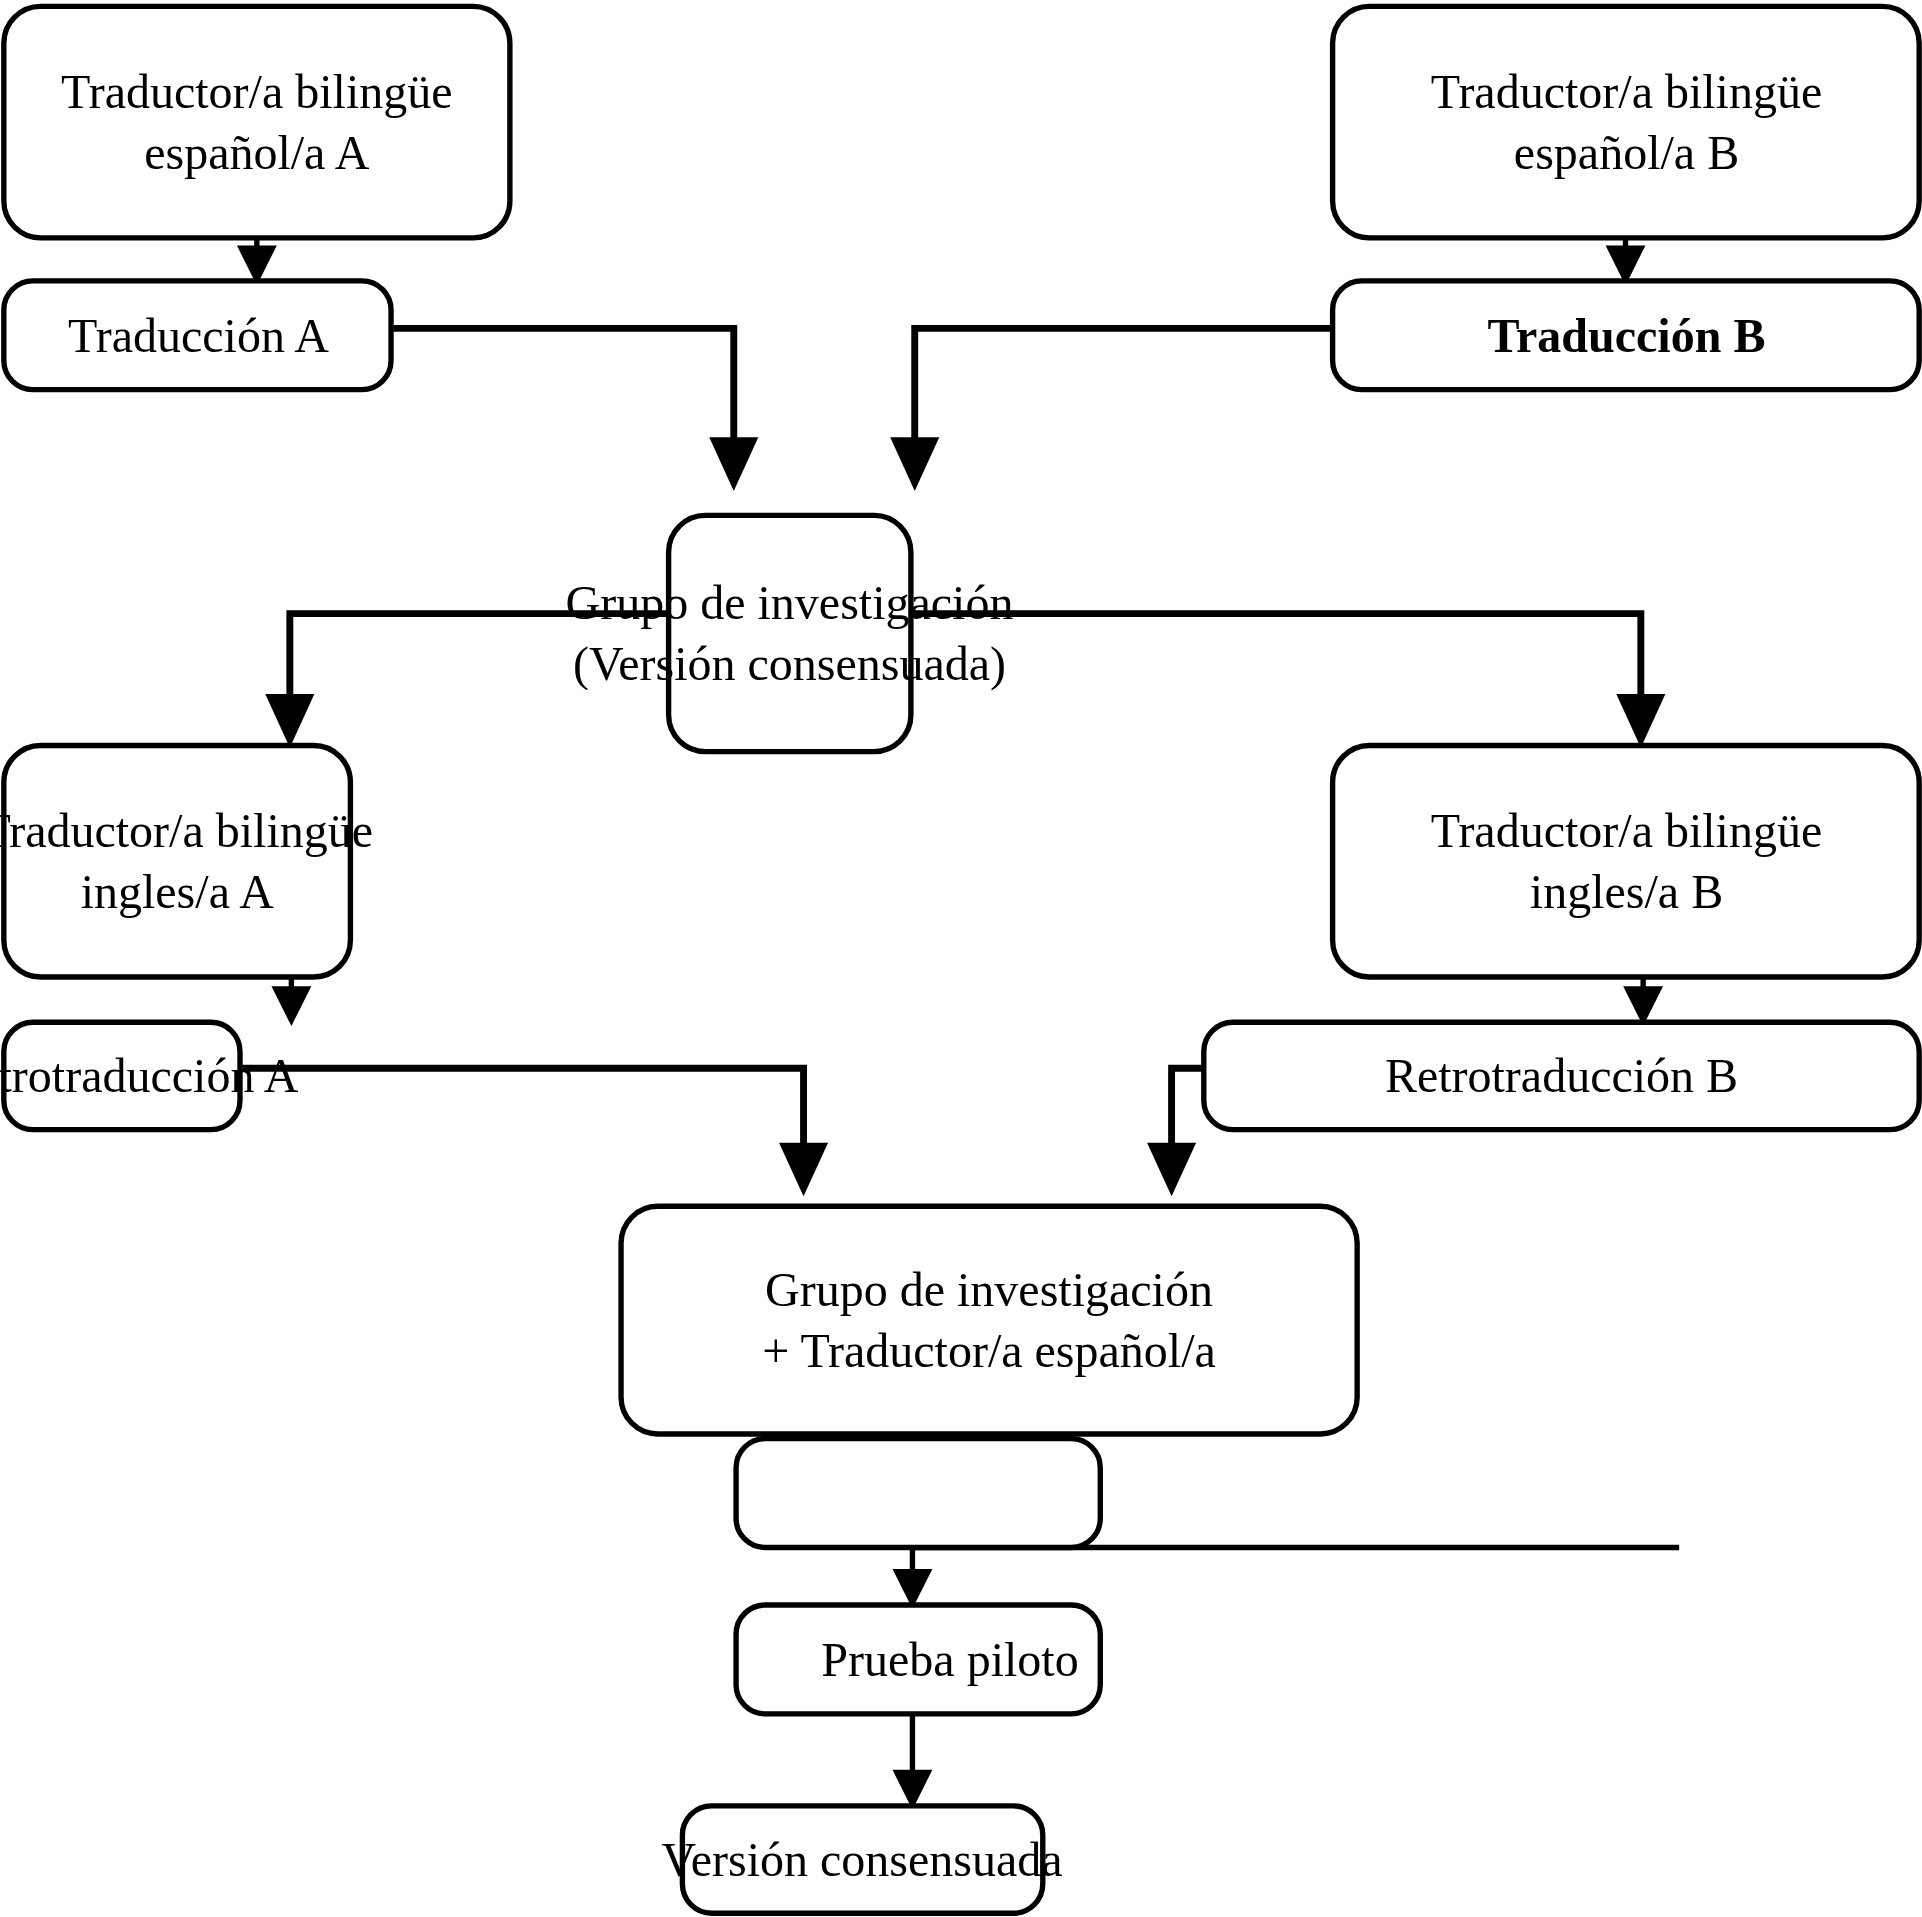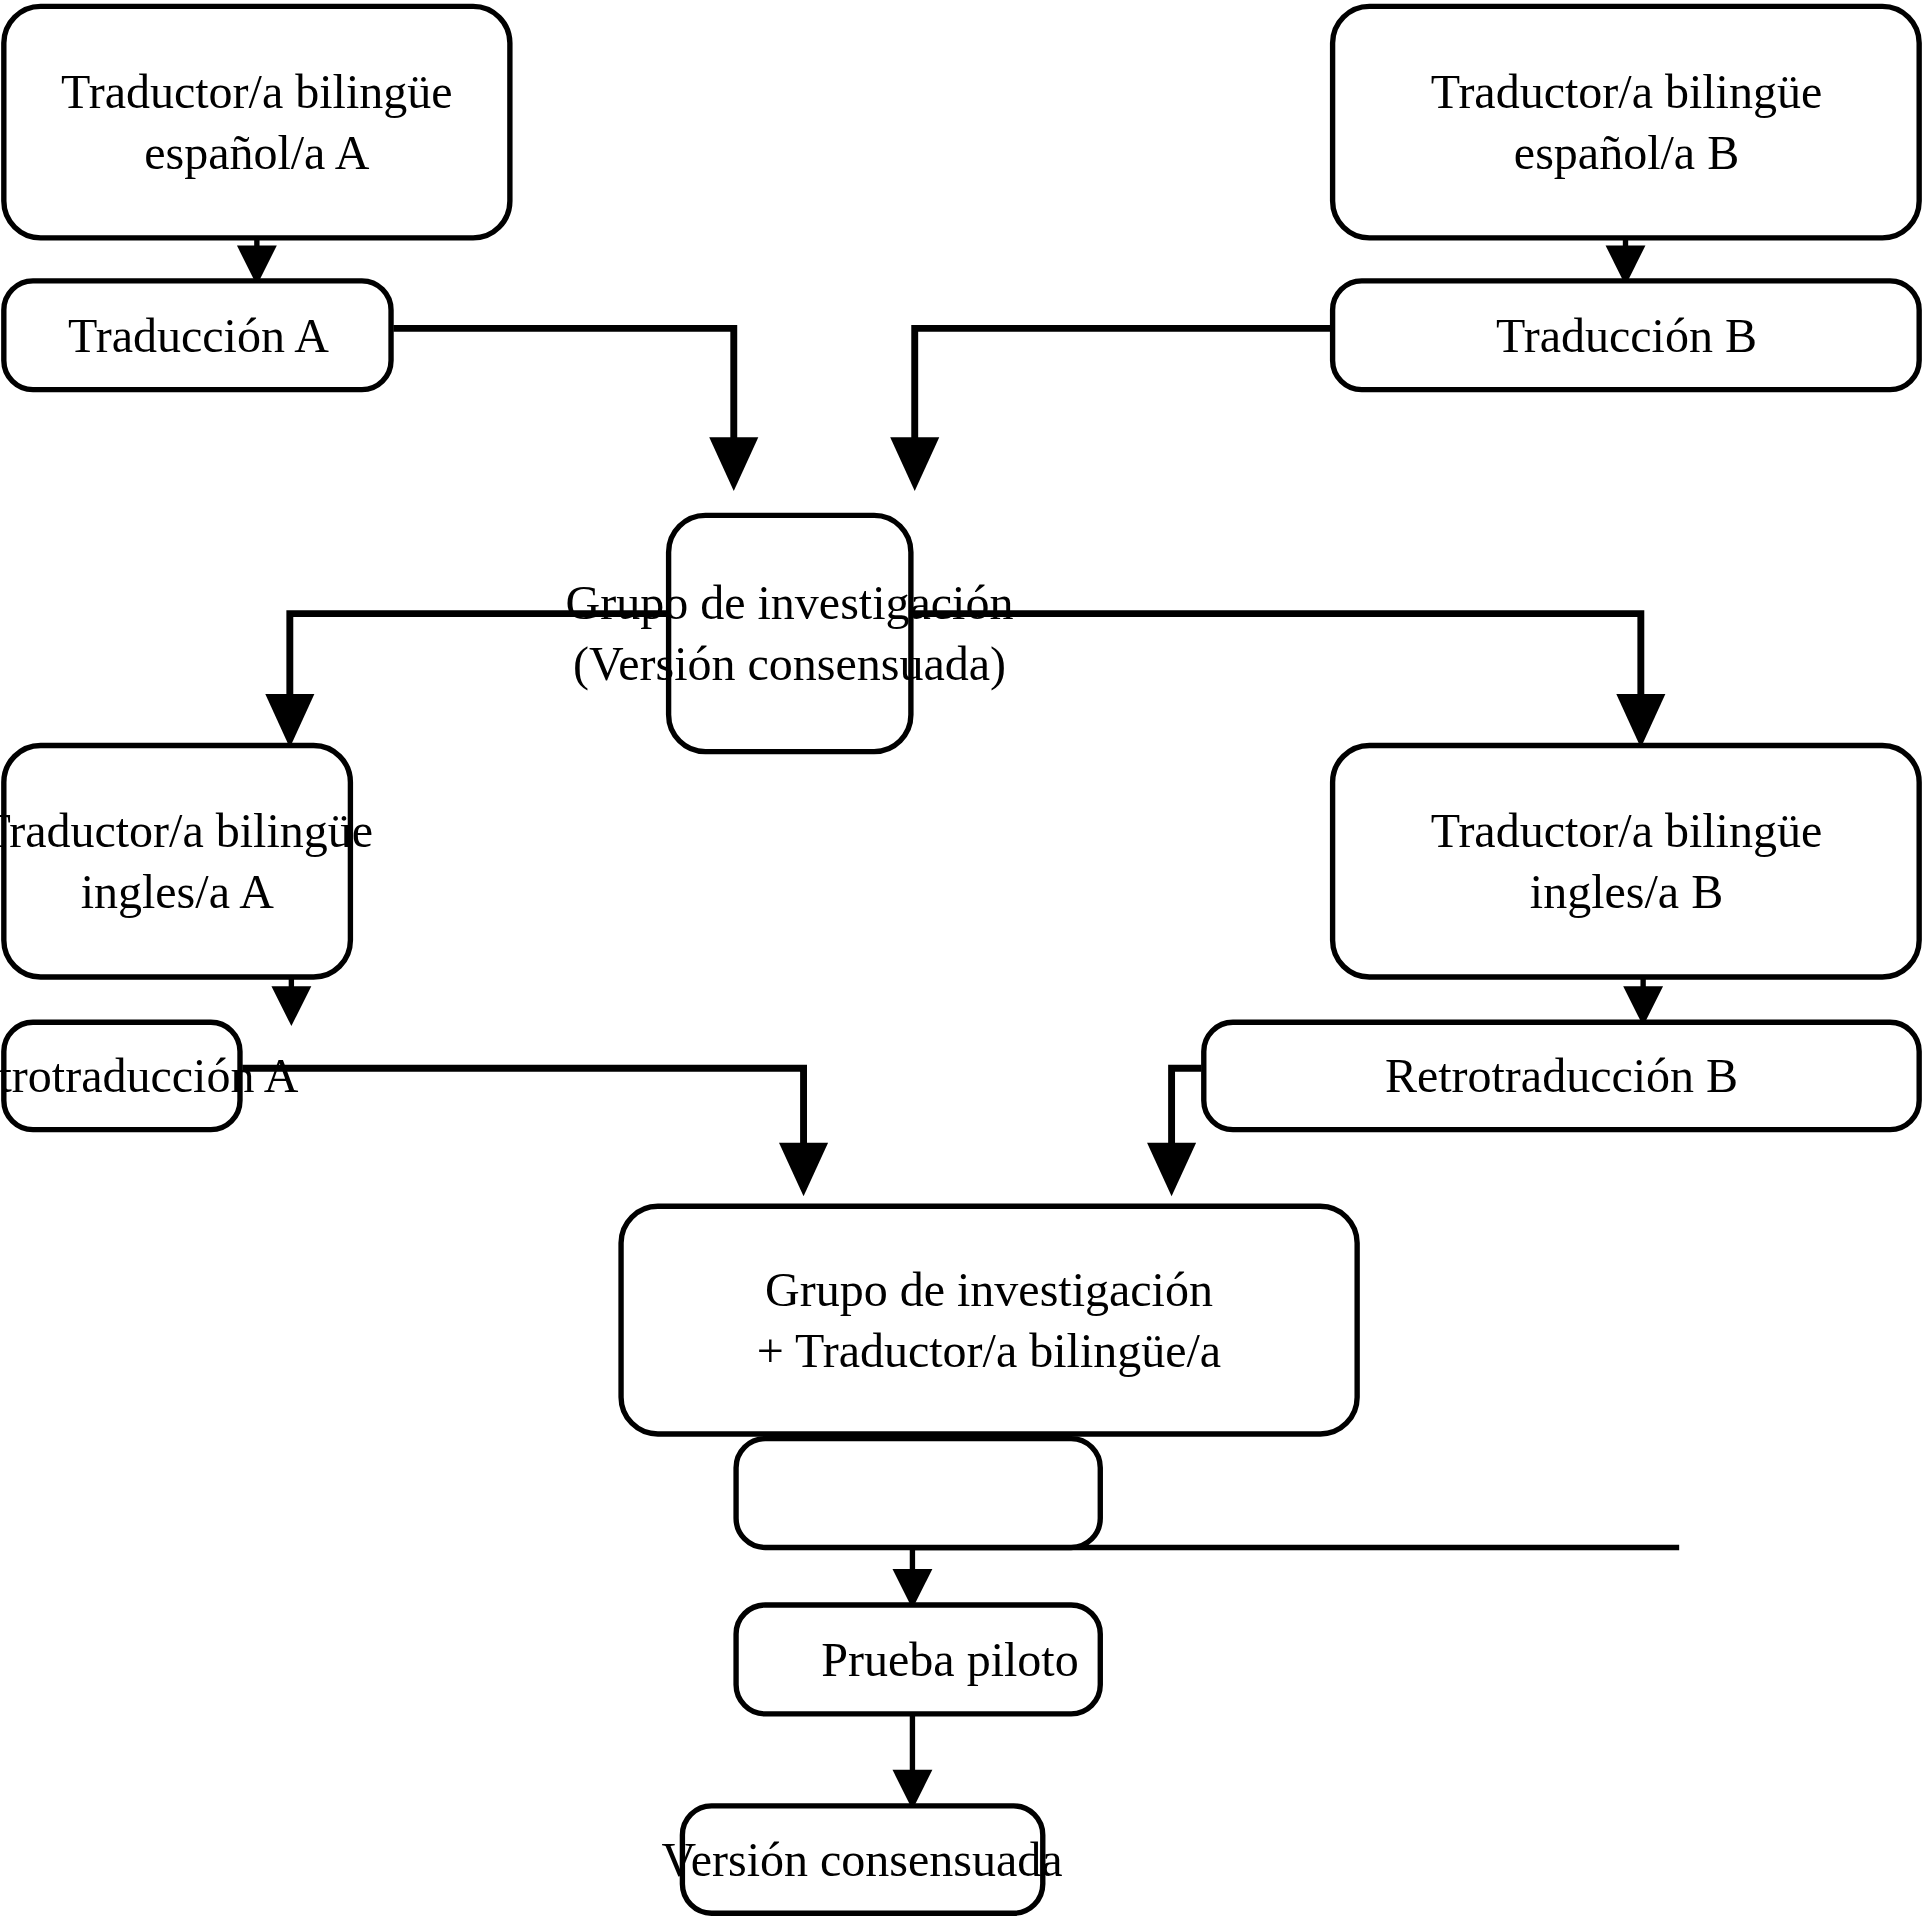--- a/index.html
+++ b/index.html
@@ -173,21 +173,21 @@
 
   <div class="node-label" style="left:1333px; top:6.1px; width:587px; height:232px;">
     <span>Traductor/a bilingüe</span>
     <span>español/a B</span>
   </div>
 
   <div class="node-label" style="left:5px; top:281px; width:387px; height:109px;">
     <span>Traducción A</span>
   </div>
 
-  <div class="node-label" style="left:1333px; top:281px; width:587px; height:109px;">
+  <div class="node-label" style="left:1333px; top:281px; width:587px; height:109px;font-weight:bold;">
     <span>Traducción B</span>
   </div>
 
   <div class="node-label" style="left:595px; top:515px; width:389px; height:236px;">
     <span>Grupo de investigación</span>
     <span>(Versión consensuada)</span>
   </div>
 
   <div class="node-label" style="left:3.8px; top:745px; width:347px; height:232px;">
     <span>Traductor/a bilingüe</span>
@@ -202,21 +202,21 @@
   <div class="node-label" style="left:3.8px; top:1022px; width:236px; height:107px;">
     <span>Retrotraducción A</span>
   </div>
 
   <div class="node-label" style="left:1204px; top:1022px; width:715px; height:107px;">
     <span>Retrotraducción B</span>
   </div>
 
   <div class="node-label" style="left:621px; top:1206px; width:736px; height:228px;">
     <span>Grupo de investigación</span>
-    <span>+ Traductor/a bilingüe/a</span>
+    <span>+ Traductor/a español/a</span>
   </div>
 
 
   <div class="node-label" style="left:768px; top:1605px; width:364px; height:109px;">
     <span>Prueba piloto</span>
   </div>
 
   <div class="node-label" style="left:682px; top:1806px; width:360px; height:107px;">
     <span>Versión consensuada</span>
   </div>

